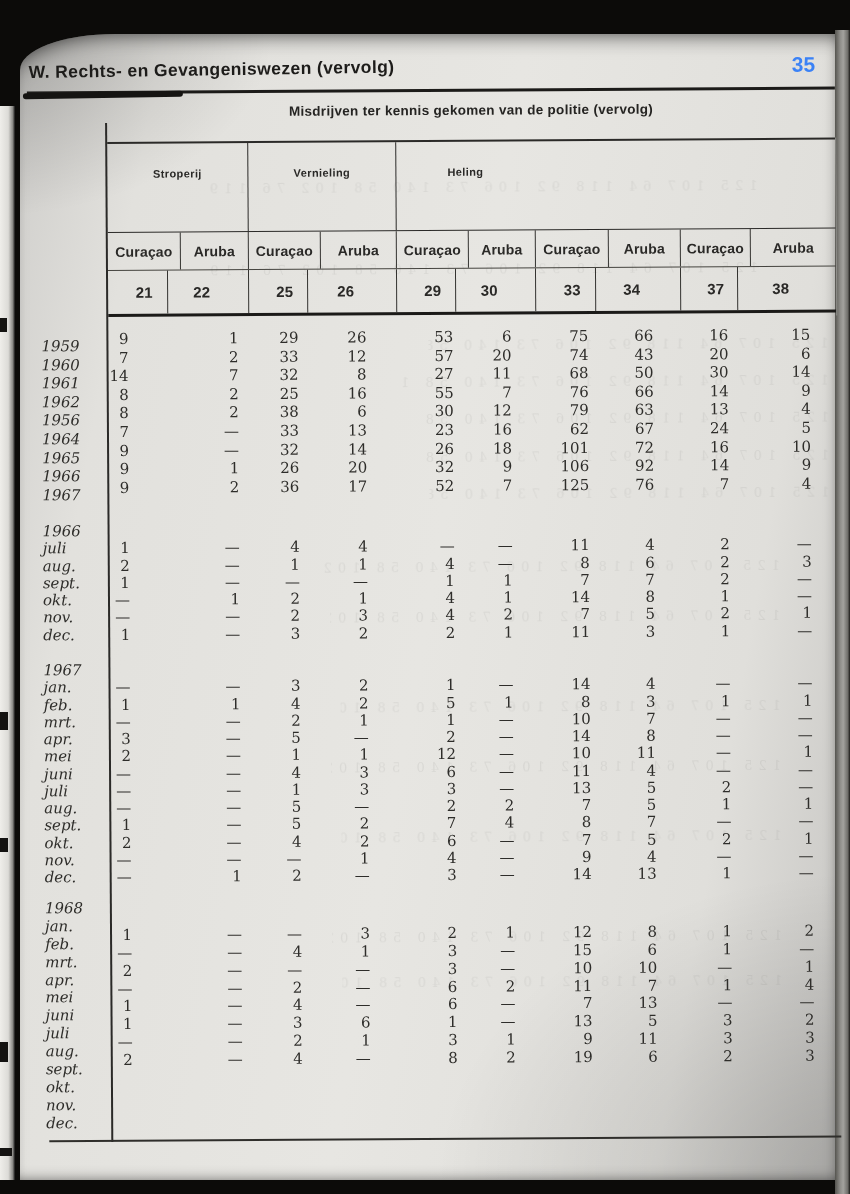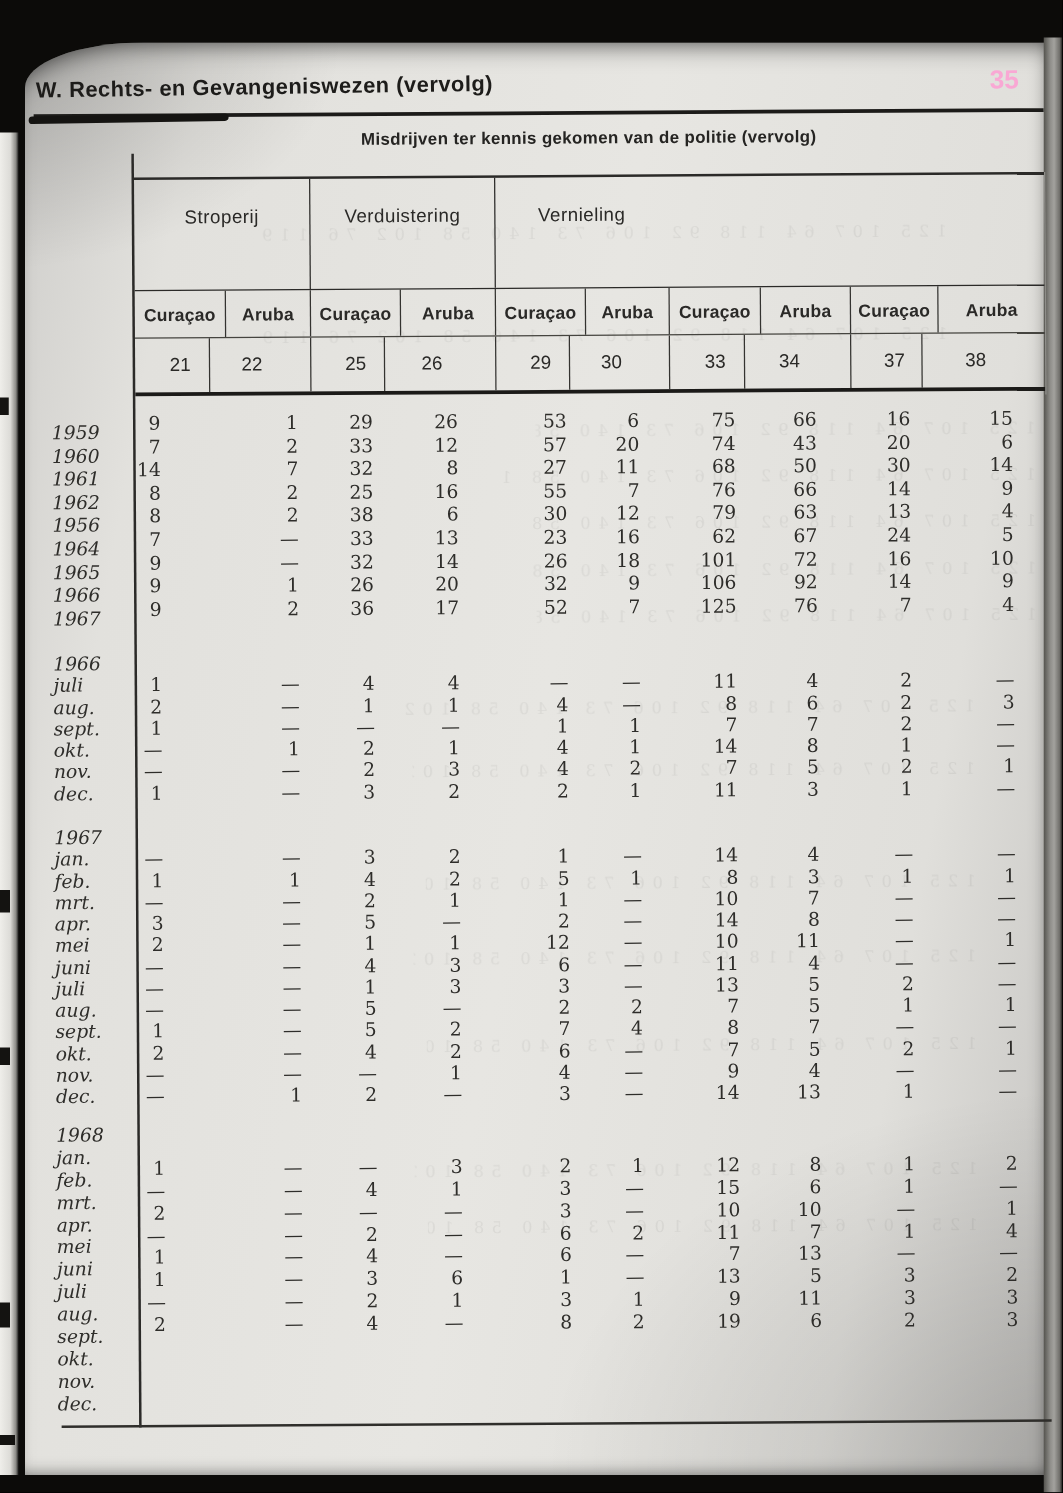--- a/index.html
+++ b/index.html
@@ -18,40 +18,40 @@
         background:linear-gradient(90deg,#55544f 0%,#8f8e8a 35%,#a3a29e 55%,#6f6e6a 85%,#1a1917 100%);}
   .prev-page{position:absolute;left:0;top:106px;width:15px;height:1074px;
         background:linear-gradient(90deg,#efeeea 0%,#dcdbd7 55%,#8a8985 85%,#111 100%);}
   .tick{position:absolute;background:#141311;}
   .content{position:absolute;left:0;top:0;width:850px;height:1194px;
         transform:rotate(-0.35deg);transform-origin:430px 600px;color:#2a2927;}
 
   
   .sec-title{position:absolute;left:32px;top:58px;font-size:17.5px;font-weight:700;
         letter-spacing:.4px;color:#1d1c1a;transform:rotate(-0.5deg);}
-  .page-no{position:absolute;left:795px;top:55px;font-size:21px;font-weight:700;color:#f9a8d4;}
+  .page-no{position:absolute;left:795px;top:55px;font-size:21px;font-weight:700;color:#3b82f6;}
   .head-rule{position:absolute;left:30px;top:89px;width:808px;height:3px;background:#1c1b19;}
   .head-rule-heavy{position:absolute;left:26px;top:90px;width:160px;height:6px;background:#151412;
         border-radius:3px/3px;transform:rotate(-0.6deg);}
   .tbl-title{position:absolute;left:110px;top:103px;width:728px;text-align:center;
         font-size:13.5px;font-weight:700;letter-spacing:.3px;color:#252422;}
 
   
   :root{--cols:72px 68px 72px 76px 72px 67px 73px 72px 70px 86px;}
   .thead{position:absolute;left:110px;top:140px;width:728px;}
   .hrow{display:grid;grid-template-columns:var(--cols);box-sizing:border-box;}
   .hrow div{display:flex;align-items:center;justify-content:center;box-sizing:border-box;}
   .groups{height:90px;border-top:2px solid #2b2a28;}
-  .groups div{grid-column:span 2;font-size:15px;font-weight:400;letter-spacing:.4px;padding-bottom:28px;}
+  .groups div{grid-column:span 2;font-size:11px;font-weight:700;letter-spacing:.4px;padding-bottom:28px;}
   .groups div + div{border-left:1.5px solid #2b2a28;}
   .regions{height:38px;border-top:1.6px solid #2b2a28;}
   .regions div{font-size:14px;font-weight:700;letter-spacing:.2px;}
   .regions div + div{border-left:1.2px solid #343330;text-align:center;}
   .codes{height:47px;border-top:1px solid #45443f;border-bottom:3px solid #1b1a18;}
-  .codes div{font-size:15px;font-weight:400;text-align:right;}
+  .codes div{font-size:15px;font-weight:700;text-align:right;}
   .codes div + div{border-left:1.2px solid #343330;}
   .codes div:nth-child(even){transform:translateX(-13px);}
   .thead-rightedge{position:absolute;left:728px;top:0;width:1px;height:178px;background:#8f8e8a;}
 
   
   .vrule{position:absolute;left:108px;top:121px;width:1.6px;height:1019px;background:#2b2a28;}
   .brule{position:absolute;left:46px;top:1138px;width:792px;height:2px;background:#2f2e2b;}
 
   
   .sec{position:absolute;left:30px;width:808px;display:grid;
@@ -107,22 +107,22 @@
 
     <div class="sec-title">W. Rechts- en Gevangeniswezen (vervolg)</div>
     <div class="page-no">35</div>
     <div class="head-rule"></div>
     <div class="head-rule-heavy"></div>
     <div class="tbl-title">Misdrijven ter kennis gekomen van de politie (vervolg)</div>
 
     <div class="thead">
       <div class="hrow groups" id="row-groups">
           <div>Stroperij</div>
-          <div>Verduistering</div>
           <div>Vernieling</div>
+          <div>Heling</div>
         </div>
       <div class="hrow regions" id="row-regions">
           <div>Curaçao</div>
           <div>Aruba</div>
           <div>Curaçao</div>
           <div>Aruba</div>
           <div>Curaçao</div>
           <div>Aruba</div>
           <div>Curaçao</div>
           <div>Aruba</div>

